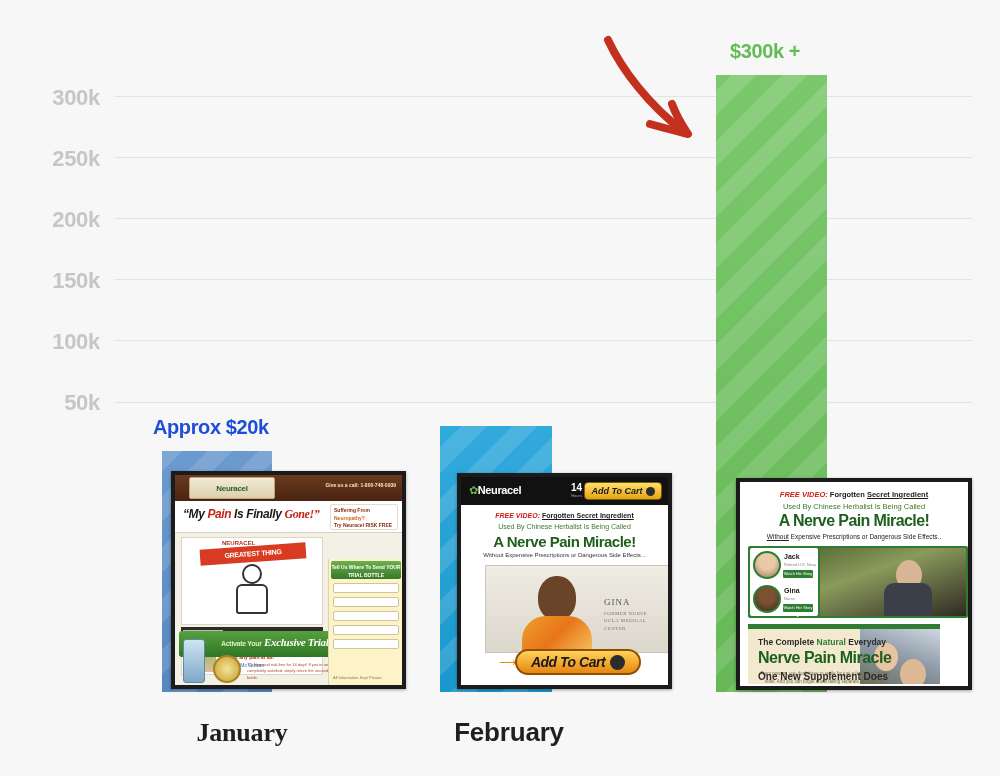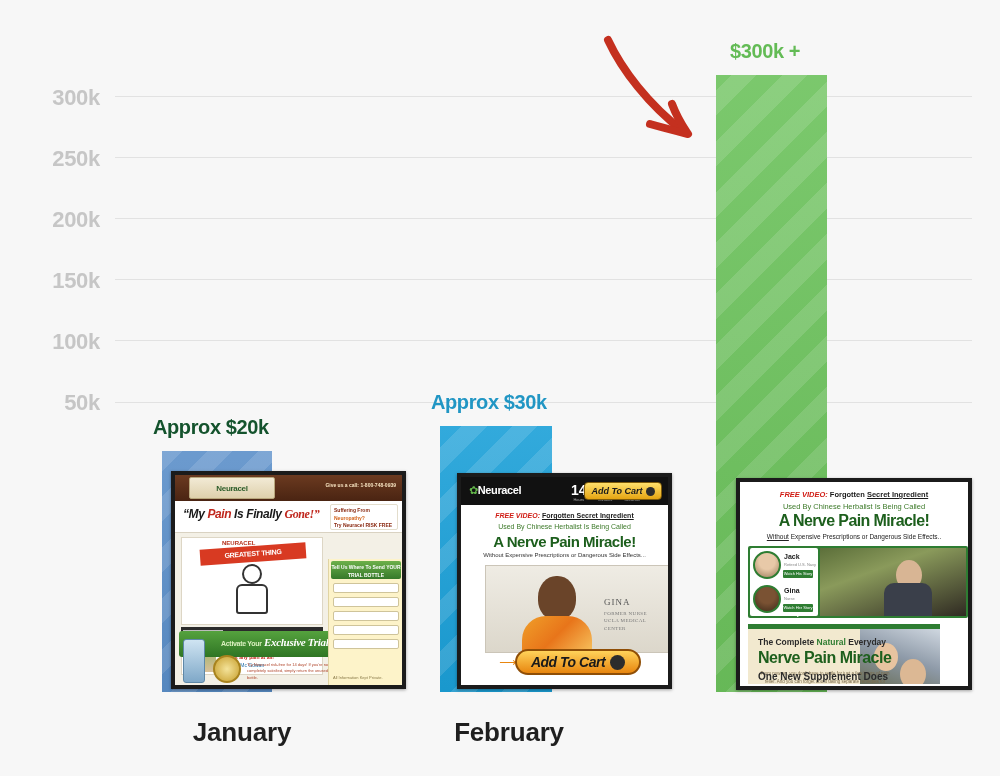--- a/index.html
+++ b/index.html
@@ -133,21 +133,21 @@
 
   
   #thumb-feb { left: 457px; top: 473px; width: 215px; height: 216px; border-width: 4px; }
   .feb-topbar { position:absolute; left:0; top:0; width:100%; height:28px;
                 background:#111; }
   .feb-logo { position:absolute; left:8px; top:7px; font-size:11px; font-weight:bold;
               color:#fff; letter-spacing:-0.4px; }
   .feb-logo .leaf { color:#63b64a; }
   .feb-timer { position:absolute; left:110px; top:6px; display:flex; gap:11px; }
   .feb-timer .unit { text-align:center; color:#fff; }
-  .feb-timer .num { font-size:14px; font-weight:bold; line-height:1; }
+  .feb-timer .num { font-size:10px; font-weight:bold; line-height:1; }
   .feb-timer .lbl { font-size:4px; color:#aaa; }
   .feb-cart { position:absolute; right:6px; top:5px; width:78px; height:18px;
               background: linear-gradient(to bottom,#ffdf6b,#e5a513);
               border:1px solid #7d5a0a; border-radius:4px;
               display:flex; align-items:center; justify-content:center; gap:3px;
               font-size:9px; font-weight:bold; font-style:italic; color:#1a1a1a; }
   .feb-cart .circ { width:9px; height:9px; border-radius:50%; background:#2c2c2c; }
   .feb-body { position:absolute; left:0; top:28px; width:100%; bottom:0; background:#fff; }
   .feb-h1 { position:absolute; left:0; top:7px; width:100%; text-align:center;
             font-size:7px; font-weight:bold; color:#1a1a1a; }
@@ -275,27 +275,26 @@
     <div class="ytick-wrap" style="top:390px">
       <div class="ytick">50k</div>
     </div>
     <div class="gridline" style="top:402px"></div>
   </div>
 
   <div class="bar" style="left:162px; width:110px; height:241px; background:#5b8fc9;">
     <div class="stripes"></div>
     <div class="shine"></div>
   </div>
-  <div class="bar-label" style="left:153px; top:416px; color:#14532d;">Approx $20k</div>
+  <div class="bar-label" style="left:153px; top:416px; color:#1d4ed8;">Approx $20k</div>
 
   <div class="bar" style="left:440px; width:112px; height:266px; background:#1ba0d8;">
     <div class="stripes"></div>
     <div class="shine"></div>
   </div>
-  <div class="bar-label" style="left:431px; top:391px; color:#2196c4;">Approx $30k</div>
 
   <div class="bar" style="left:716px; width:111px; height:617px; background:#6cc25c;">
     <div class="stripes"></div>
     <div class="shine"></div>
   </div>
   <div class="bar-label" style="left:730px; top:40px; color:#63bb55;">$300k +</div>
 
   <svg id="red-arrow" viewBox="0 0 120 112">
     <path d="M20 12 C 34 42, 60 76, 96 104" stroke="#c4301f" stroke-width="8" fill="none" stroke-linecap="round"></path>
     <path d="M84 76 C 90 92, 96 100, 100 106 C 92 104, 76 100, 62 96" stroke="#c4301f" stroke-width="8" fill="none" stroke-linecap="round" stroke-linejoin="round"></path>
@@ -461,16 +460,16 @@
             <span>The Complete </span><span class="g">Natural</span><span> Everyday</span>
           </div>
           <div class="mar-p2">Nerve Pain Miracle</div>
           <div class="mar-p3">From now on, you don't have to settle for just a few hours of pain relief. And you can forget about taking separate remedies for aches, pains, soreness, and stiffness.</div>
           <div class="mar-p4">One New Supplement Does</div>
         </div>
       </div>
     </div>
   </div>
 
-  <div class="month-label" style="left:162px; width:160px;">January</div>
+  <div class="month-label" style="left:162px; width:160px;font-family:Liberation Serif, serif;">January</div>
   <div class="month-label" style="left:429px; width:160px;">February</div>
 
 </div>
 
 </body></html>

